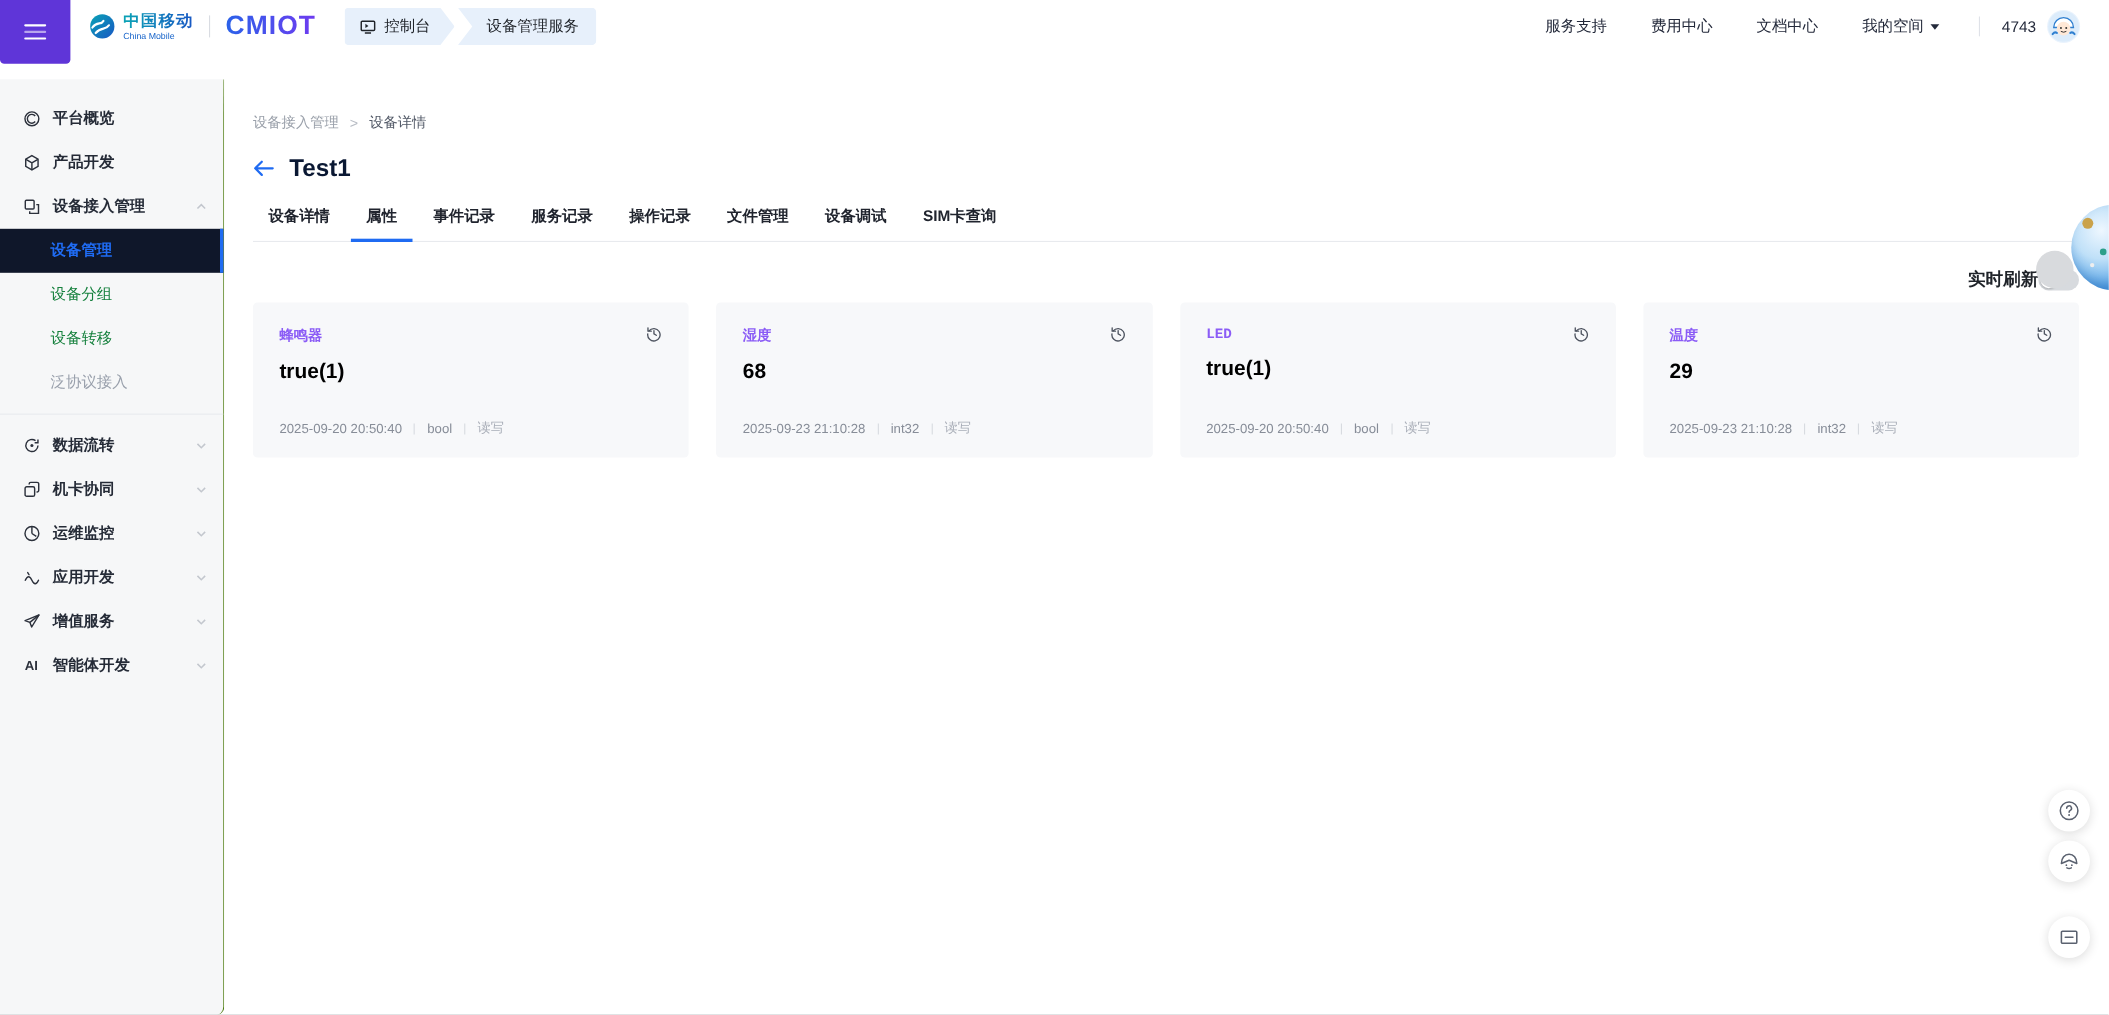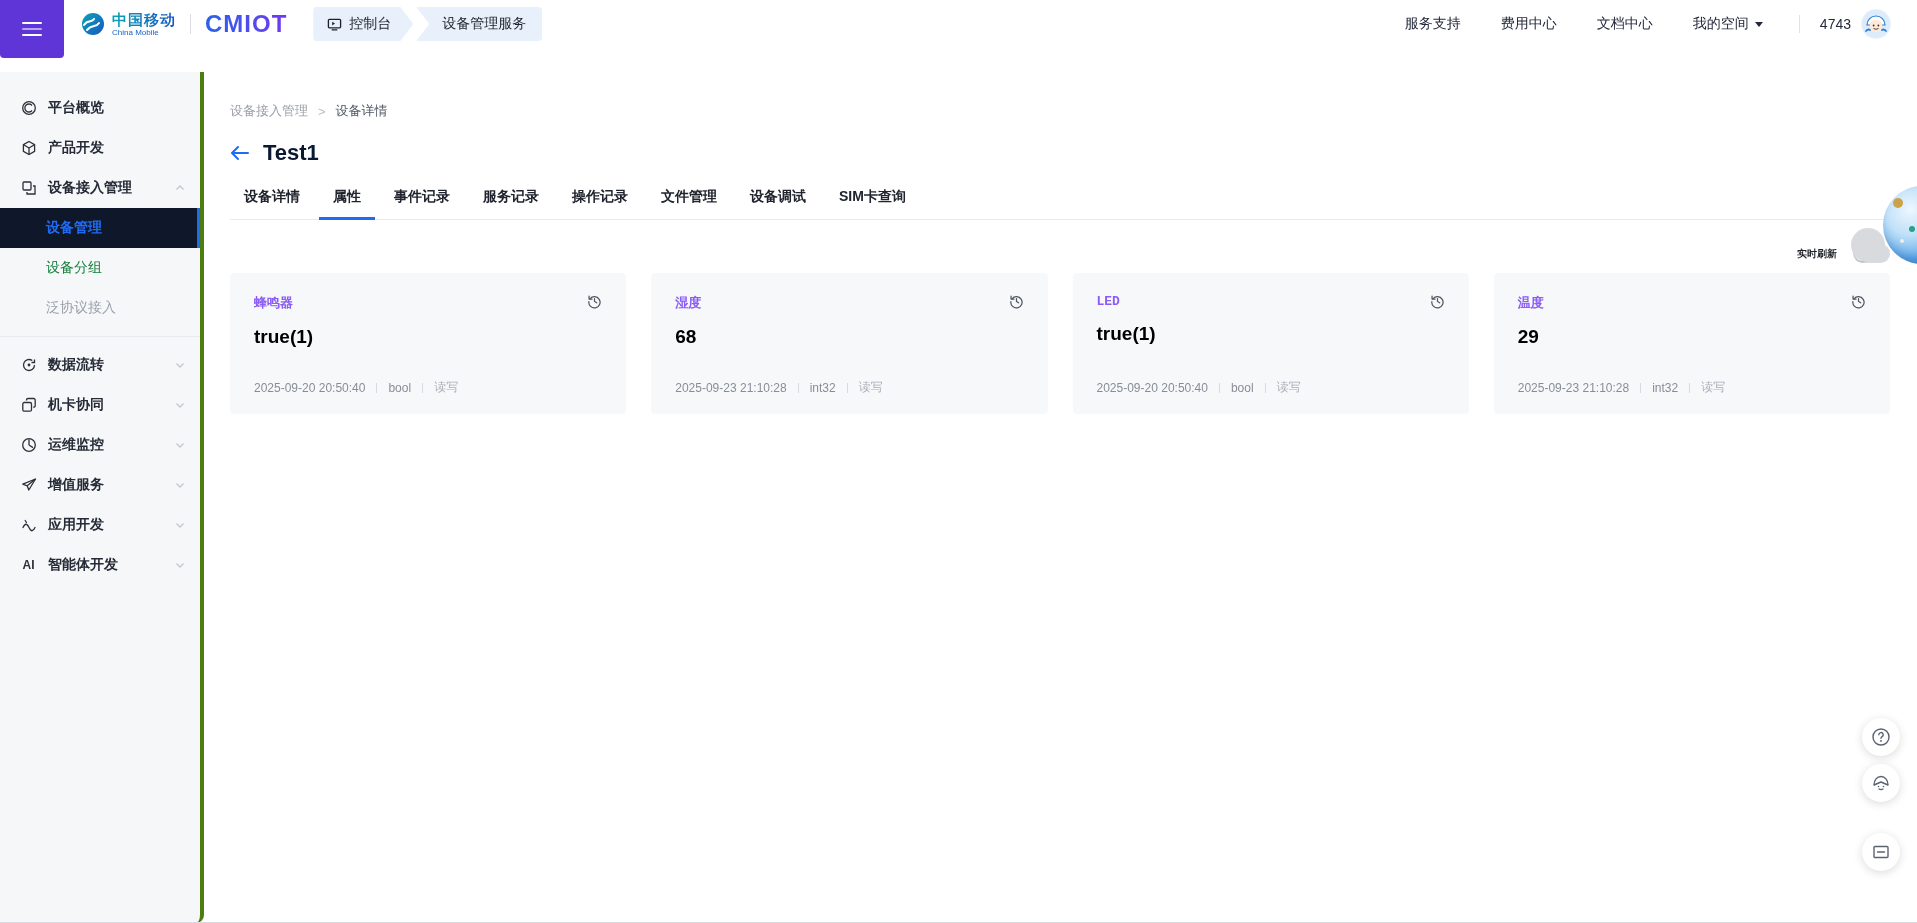--- a/index.html
+++ b/index.html
@@ -42,21 +42,21 @@
     display:flex; align-items:center; }
   .caret-down { width:0; height:0; border-left:4px solid transparent; border-right:4px solid transparent;
     border-top:5px solid #23293a; margin-left:6px; }
   .nav-divider { width:1px; height:18px; background:#dfe2e8; margin:0 20px 0 36px; }
   .quota { font-size:14px; color:#23293a; }
   .avatar { width:30px; height:30px; border-radius:50%; margin-left:10px; overflow:hidden;
     background:#eaf3fd; display:flex; align-items:center; justify-content:center; cursor:pointer; }
 
   
   .body { flex:1; display:flex; min-height:0; }
-  .sidebar { width:204px; min-width:204px; background:#f6f7f8; border-right:4px solid #4d7c0f;
+  .sidebar { width:204px; min-width:204px; background:#f6f7f8; border-right:1px solid #4d7c0f;
     padding-top:16px; border-radius:0 0 8px 0; }
   .menu-item { height:40px; display:flex; align-items:center; padding:0 14px 0 20px; cursor:pointer; }
   .menu-item .micon { width:17px; height:17px; color:#2c313c; display:flex; align-items:center;
     justify-content:center; }
   .menu-item .mlabel { flex:1; margin-left:11px; font-size:14px; font-weight:bold; color:#252b37; }
   .chev { color:#c3c7ce; display:flex; }
   .submenu .sub-item { height:40px; display:flex; align-items:center; padding-left:46px;
     font-size:14px; color:#15803d; cursor:pointer; }
   .submenu .sub-item.active { background:#0f172a; color:#1f6bf2; font-weight:bold;
     border-right:3px solid #1f6bf2; }
@@ -75,21 +75,21 @@
   .back-btn { display:flex; align-items:center; cursor:pointer; color:#1f6bf2; }
   .page-title { font-size:22px; font-weight:bold; color:#0a1833; margin-left:14px; }
 
   .tabs-row { display:flex; margin-top:22px; border-bottom:1px solid #e8eaee; }
   .tab { padding:0 14px 13px; margin-right:5px; font-size:14px; font-weight:bold; color:#20242e;
     position:relative; cursor:pointer; white-space:nowrap; }
   .tab.active::after { content:""; position:absolute; left:0; right:0; bottom:-1px; height:3px;
     background:#1f6bf2; }
 
   .toolbar { display:flex; justify-content:flex-end; align-items:center; margin-top:24px; }
-  .toolbar .tlabel { font-size:10px; font-weight:bold; color:#1f2329; margin-right:16px; }
+  .toolbar .tlabel { font-size:16px; font-weight:bold; color:#1f2329; margin-right:0; }
   .toggle { width:37px; height:19px; border-radius:10px; background:#d7dade; position:relative;
     cursor:pointer; }
   .toggle .knob { position:absolute; top:2px; left:2px; width:15px; height:15px; border-radius:50%;
     background:#fff; box-shadow:0 1px 2px rgba(0,0,0,.2); }
 
   .cards { display:grid; grid-template-columns:repeat(4,1fr); gap:25px; margin-top:10px; }
   .card { background:#f7f8fa; border-radius:4px; height:141px; padding:21px 24px 18px;
     display:flex; flex-direction:column; }
   .card-head { display:flex; justify-content:space-between; align-items:flex-start; }
   .card-title { font-size:13px; font-weight:bold; color:#8b5cf6;font-family:Liberation Mono, monospace; }
@@ -227,20 +227,21 @@
         <span class="chev">
           <svg width="12" height="12" viewBox="0 0 12 12" fill="none" stroke="currentColor" stroke-width="1.4">
             <path d="M2.5 7.5L6 4l3.5 3.5"></path>
           </svg>
         </span>
       </div>
 
       <div class="submenu">
         <div class="sub-item active">设备管理</div>
         <div class="sub-item">设备分组</div>
+        <div class="sub-item">设备转移</div>
         <div class="sub-item dim">泛协议接入</div>
       </div>
 
       <div class="menu-divider"></div>
 
       <div class="menu-item">
         <span class="micon">
           <svg width="16" height="16" viewBox="0 0 16 16" fill="none" stroke="currentColor" stroke-width="1.3">
             <path d="M13.5 8a5.5 5.5 0 1 1-2.2-4.4M13.5 2.5v3h-3"></path>
               <circle cx="8" cy="8" r="1.4" fill="currentColor" stroke="none"></circle>
@@ -280,41 +281,41 @@
         <span class="mlabel">运维监控</span>
         <span class="chev">
           <svg width="12" height="12" viewBox="0 0 12 12" fill="none" stroke="currentColor" stroke-width="1.4">
               <path d="M2.5 4.5L6 8l3.5-3.5"></path>
             </svg>
         </span>
       </div>
 
       <div class="menu-item">
         <span class="micon">
+          <svg width="16" height="16" viewBox="0 0 16 16" fill="none" stroke="currentColor" stroke-width="1.3" stroke-linecap="round">
+            <path d="M2 10.5q3-6.5 6 0t6 0"></path>
+              <path d="M4.2 3.5l1.2 2"></path>
+          </svg>
+        </span>
+        <span class="mlabel">应用开发</span>
+        <span class="chev">
+          <svg width="12" height="12" viewBox="0 0 12 12" fill="none" stroke="currentColor" stroke-width="1.4">
+              <path d="M2.5 4.5L6 8l3.5-3.5"></path>
+            </svg>
+        </span>
+      </div>
+
+      <div class="menu-item">
+        <span class="micon">
           <svg width="16" height="16" viewBox="0 0 16 16" fill="none" stroke="currentColor" stroke-width="1.3" stroke-linejoin="round">
             <path d="M14.5 2L1.8 7.2l4.4 1.6L7.8 13z"></path>
               <path d="M14.5 2L6.2 8.8"></path>
           </svg>
         </span>
         <span class="mlabel">增值服务</span>
-        <span class="chev">
-          <svg width="12" height="12" viewBox="0 0 12 12" fill="none" stroke="currentColor" stroke-width="1.4">
-              <path d="M2.5 4.5L6 8l3.5-3.5"></path>
-            </svg>
-        </span>
-      </div>
-
-      <div class="menu-item">
-        <span class="micon">
-          <svg width="16" height="16" viewBox="0 0 16 16" fill="none" stroke="currentColor" stroke-width="1.3" stroke-linecap="round">
-            <path d="M2 10.5q3-6.5 6 0t6 0"></path>
-              <path d="M4.2 3.5l1.2 2"></path>
-          </svg>
-        </span>
-        <span class="mlabel">应用开发</span>
         <span class="chev">
           <svg width="12" height="12" viewBox="0 0 12 12" fill="none" stroke="currentColor" stroke-width="1.4">
               <path d="M2.5 4.5L6 8l3.5-3.5"></path>
             </svg>
         </span>
       </div>
 
       <div class="menu-item">
         <span class="micon">
           <span class="ai-glyph">AI</span>

